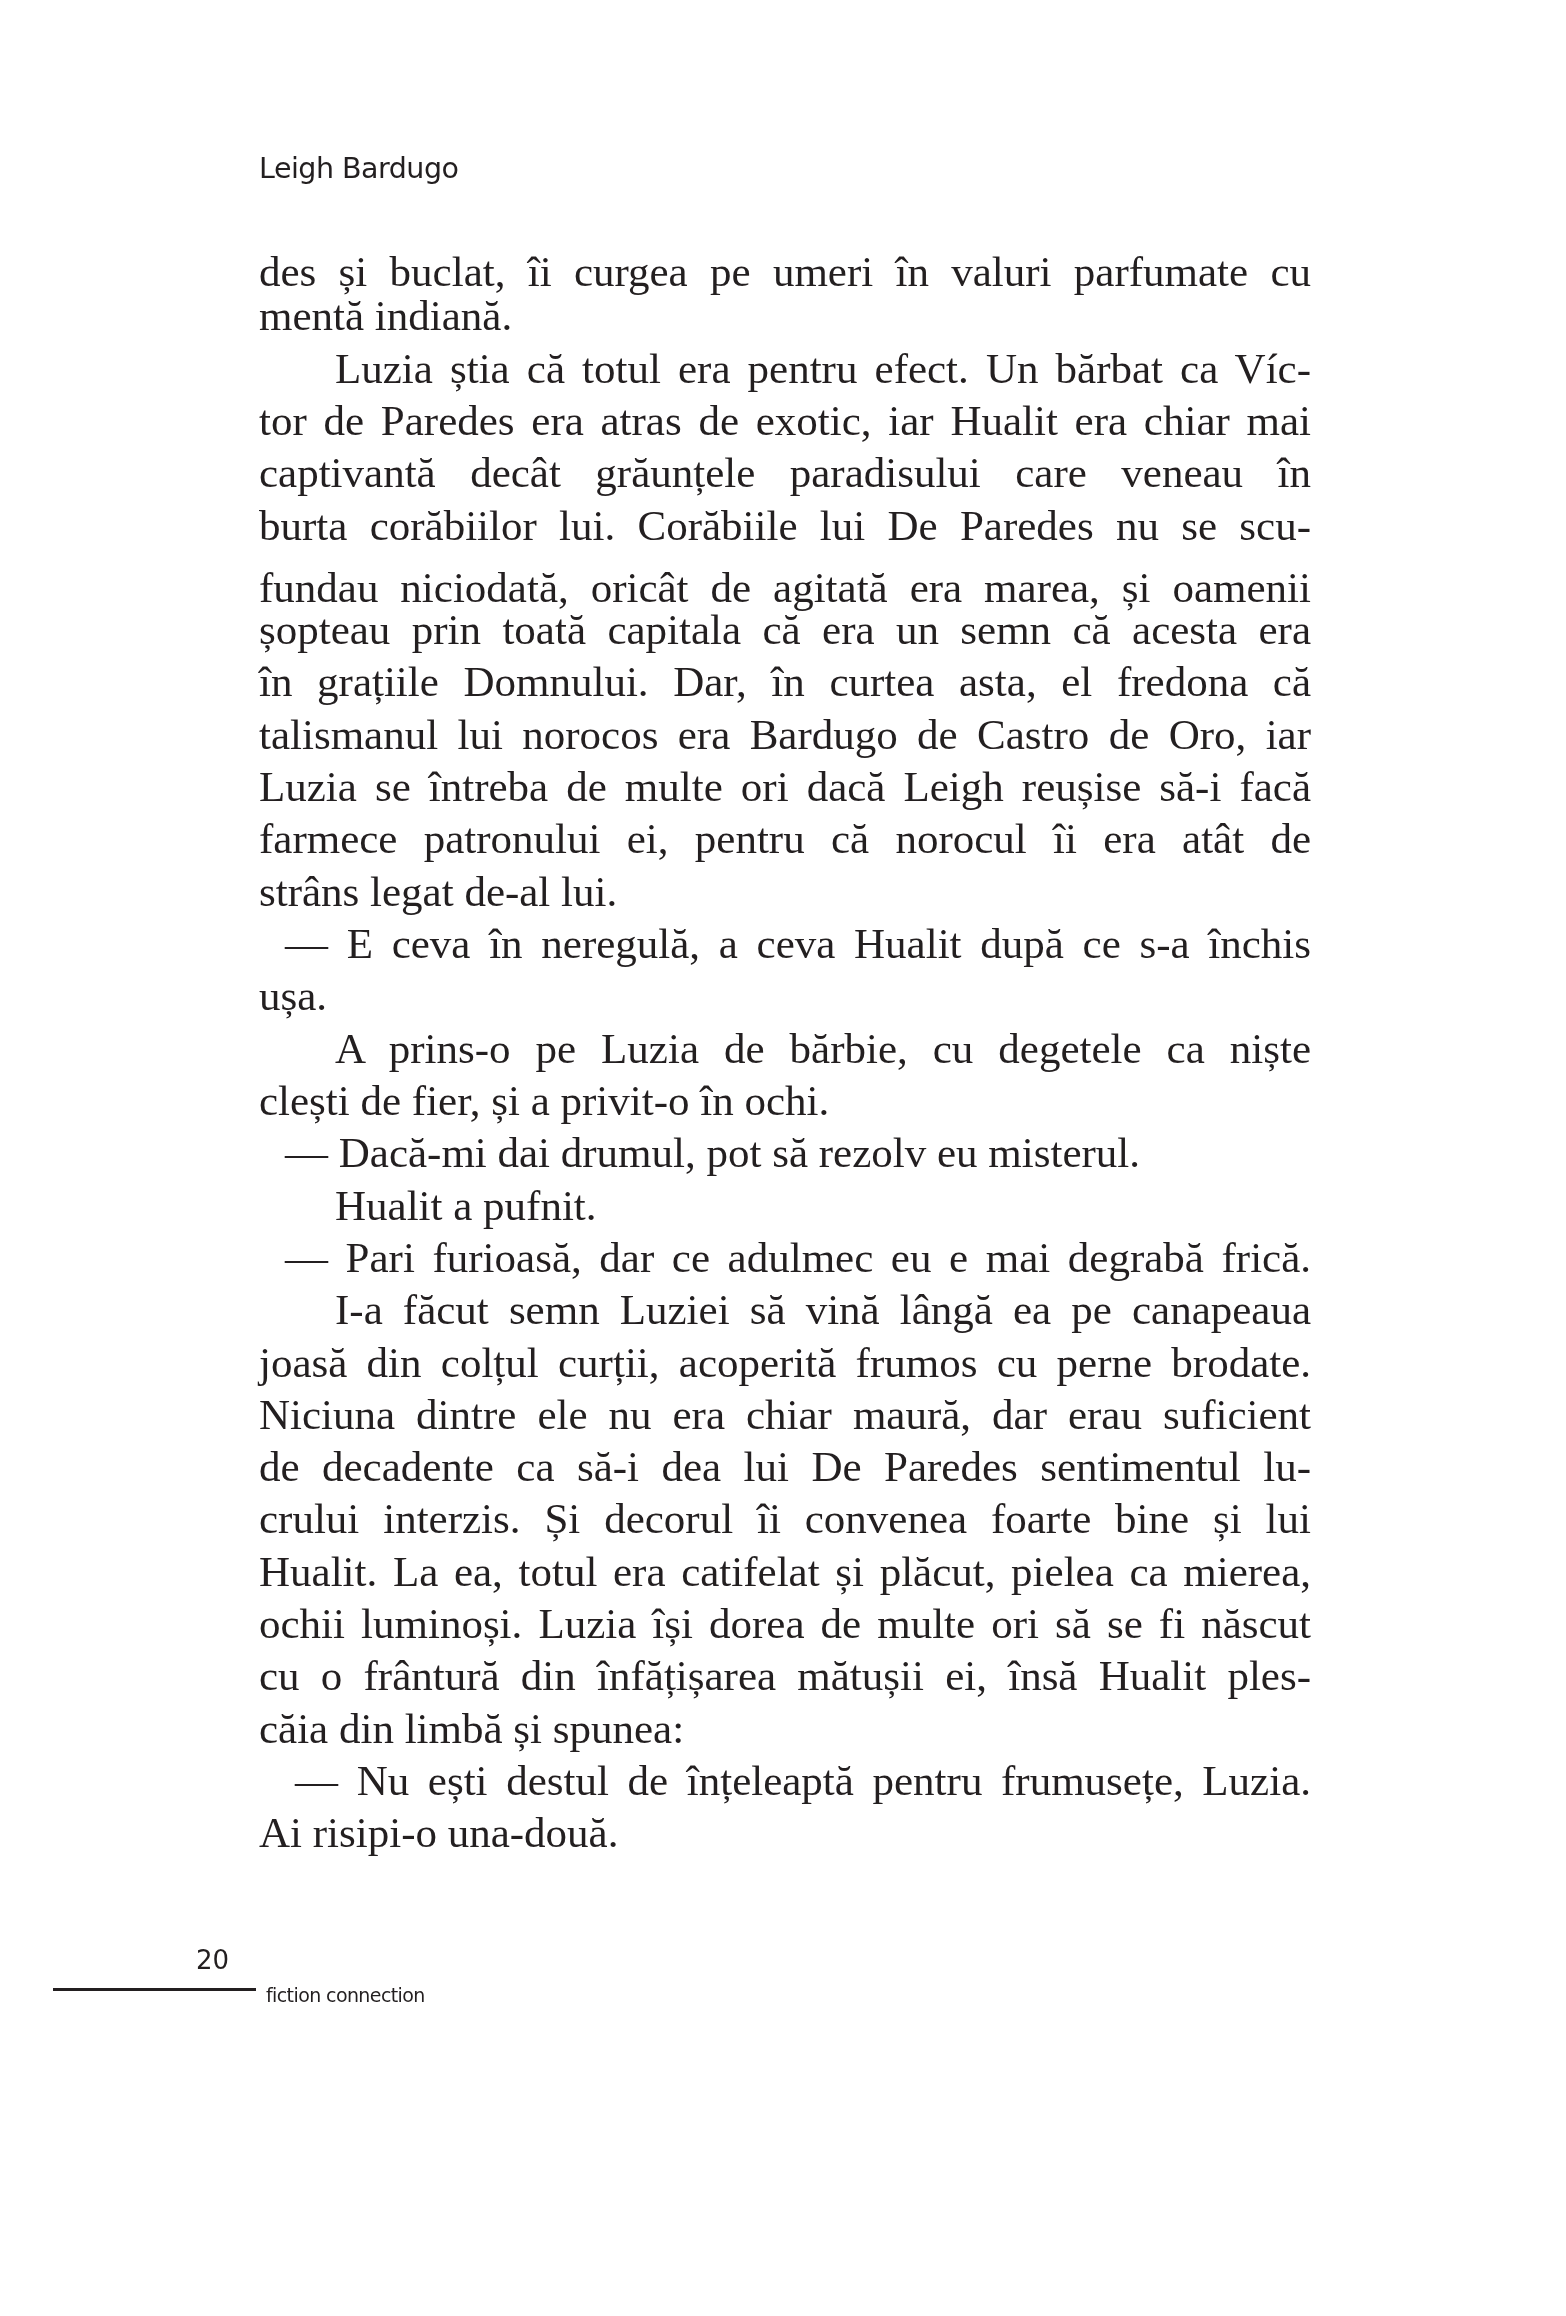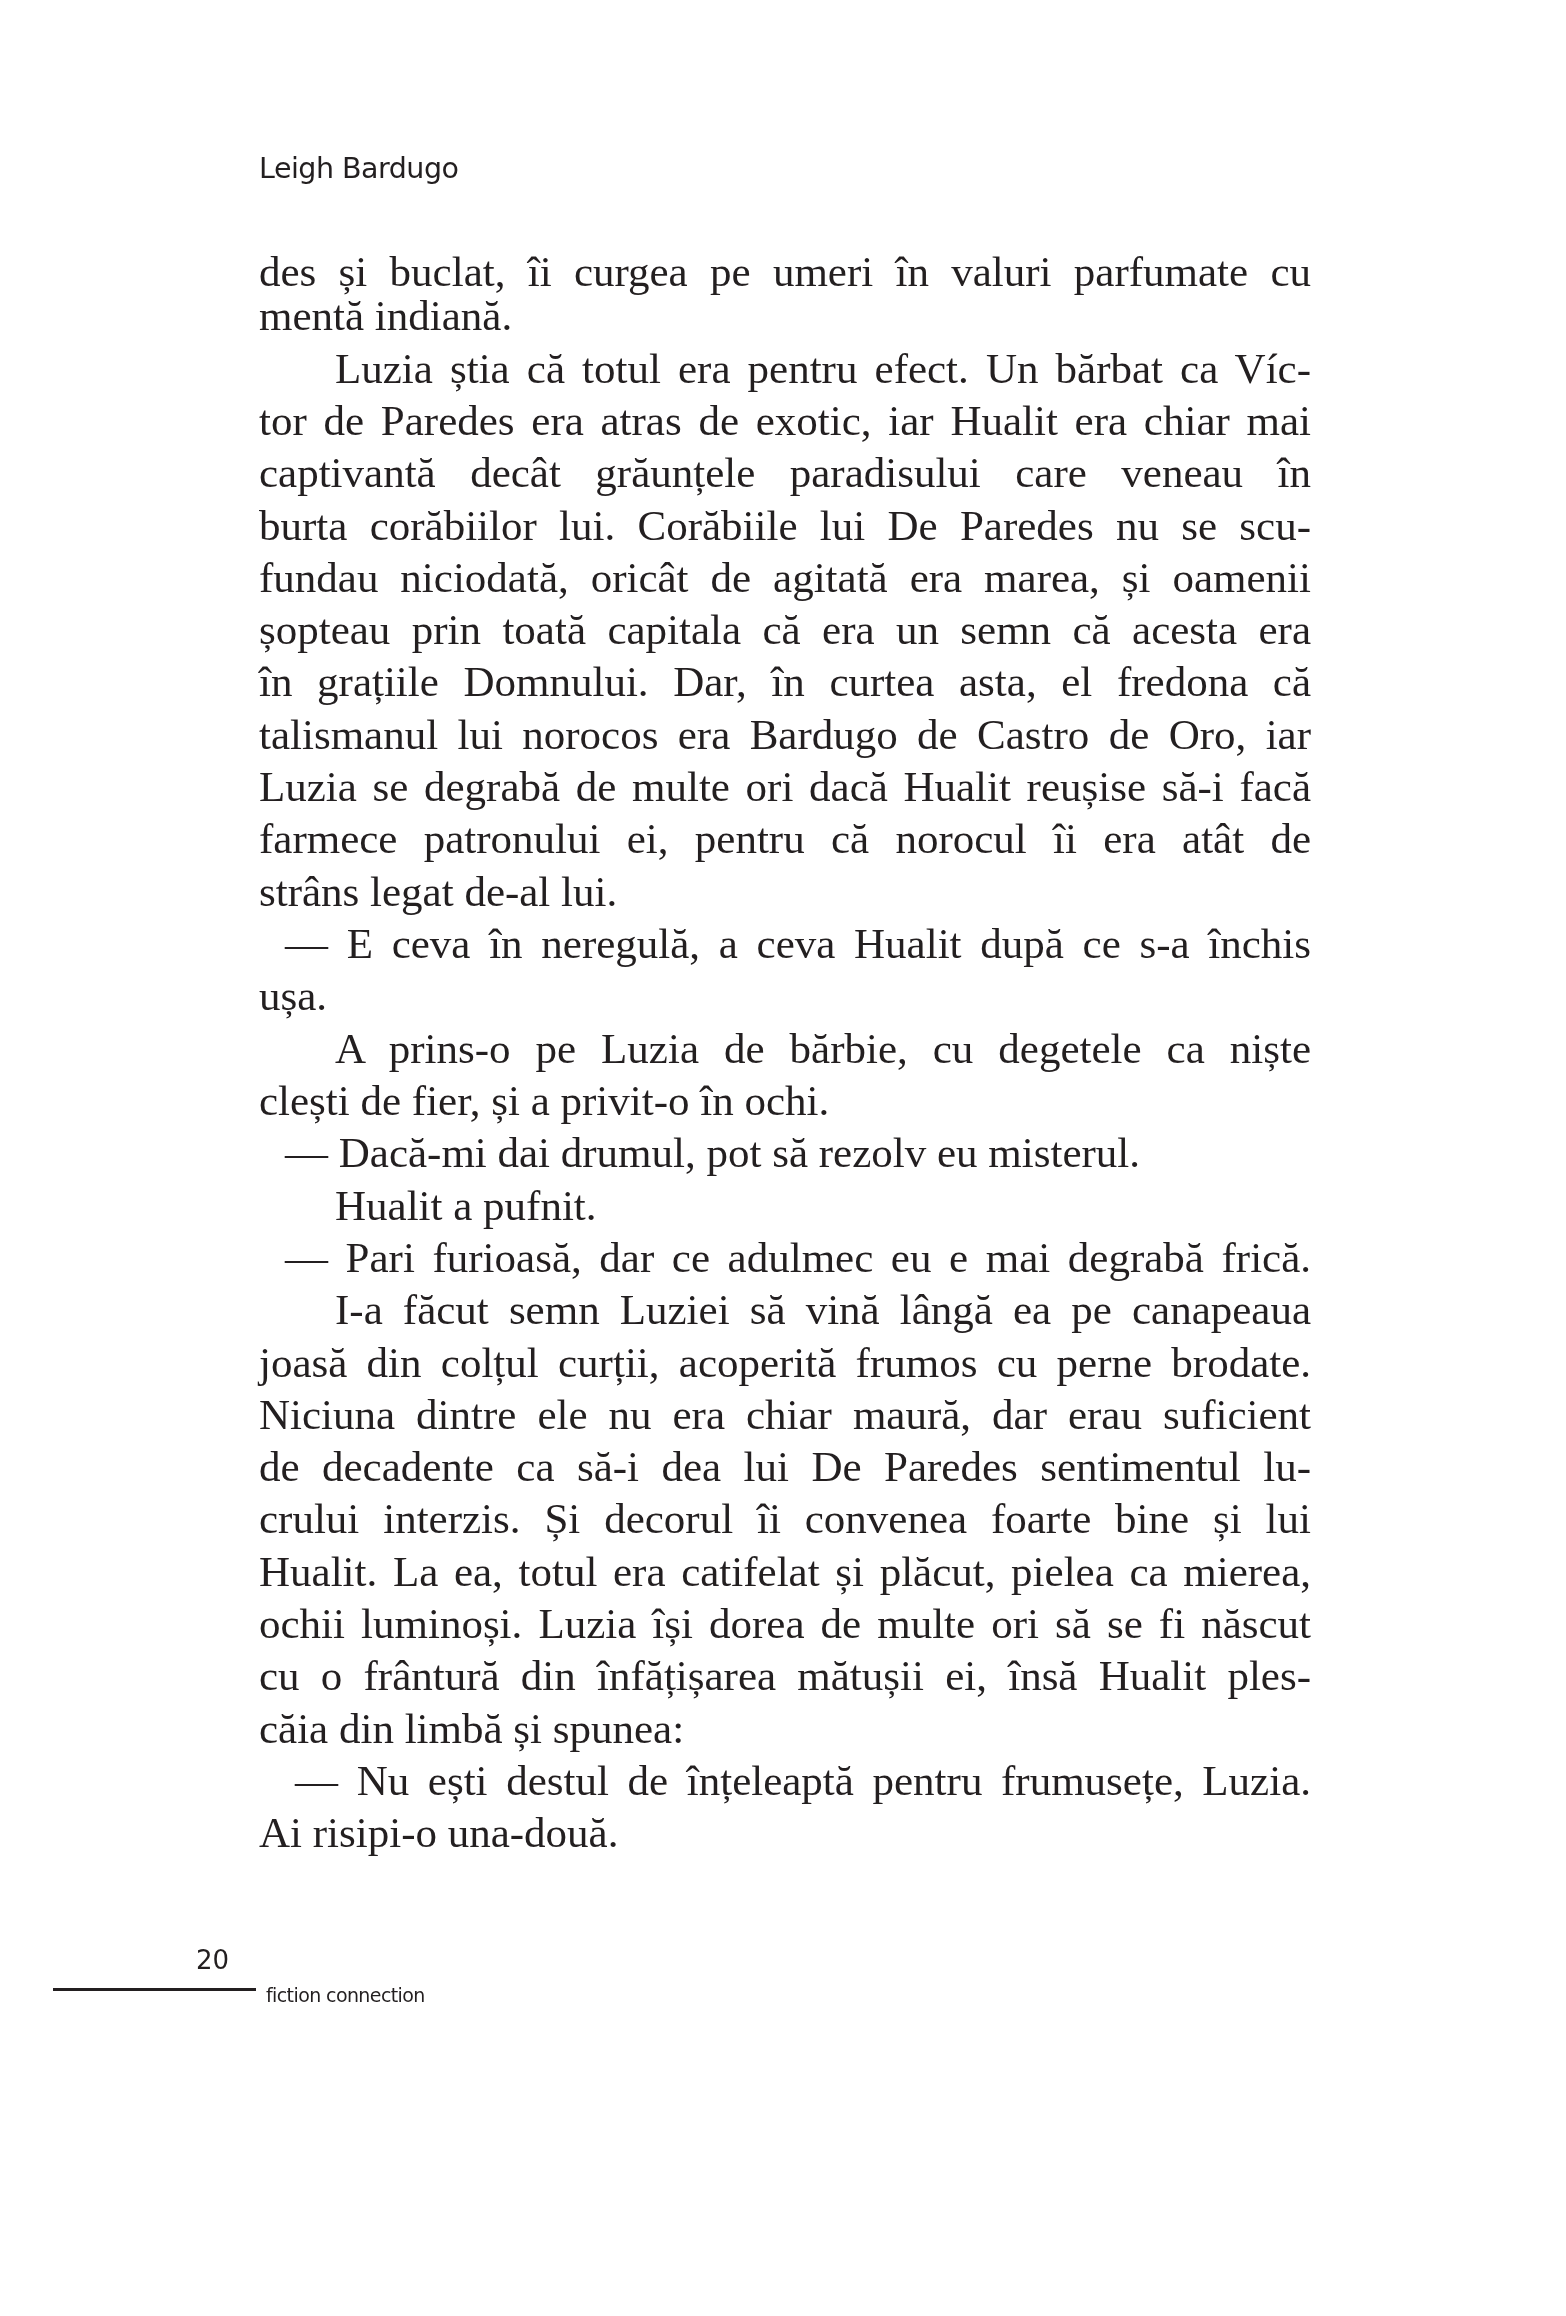--- a/index.html
+++ b/index.html
@@ -47,25 +47,25 @@
 
   <div class="running-head">Leigh Bardugo</div>
 
   <div class="body-text">
     <div class="line justify" style="top:8px">des și buclat, îi curgea pe umeri în valuri parfumate cu</div>
     <div class="line" style="top:52px">mentă indiană.</div>
     <div class="line indent justify" style="top:105px">Luzia știa că totul era pentru efect. Un bărbat ca Víc-</div>
     <div class="line justify" style="top:157px">tor de Paredes era atras de exotic, iar Hualit era chiar mai</div>
     <div class="line justify" style="top:209px">captivantă decât grăunțele paradisului care veneau în</div>
     <div class="line justify" style="top:262px">burta corăbiilor lui. Corăbiile lui De Paredes nu se scu-</div>
-    <div class="line justify" style="top:314px">fundau niciodată, oricât de agitată era marea, și oamenii</div>
+    <div class="line justify" style="top:324px">fundau niciodată, oricât de agitată era marea, și oamenii</div>
     <div class="line justify" style="top:366px">șopteau prin toată capitala că era un semn că acesta era</div>
     <div class="line justify" style="top:418px">în grațiile Domnului. Dar, în curtea asta, el fredona că</div>
     <div class="line justify" style="top:471px">talismanul lui norocos era Bardugo de Castro de Oro, iar</div>
-    <div class="line justify" style="top:523px">Luzia se degrabă de multe ori dacă Hualit reușise să-i facă</div>
+    <div class="line justify" style="top:523px">Luzia se întreba de multe ori dacă Leigh reușise să-i facă</div>
     <div class="line justify" style="top:575px">farmece patronului ei, pentru că norocul îi era atât de</div>
     <div class="line" style="top:628px">strâns legat de-al lui.</div>
     <div class="line dash justify" style="top:680px">— E ceva în neregulă, a ceva Hualit după ce s-a închis</div>
     <div class="line" style="top:732px">ușa.</div>
     <div class="line indent justify" style="top:785px">A prins-o pe Luzia de bărbie, cu degetele ca niște</div>
     <div class="line" style="top:837px">clești de fier, și a privit-o în ochi.</div>
     <div class="line dash" style="top:889px">— Dacă-mi dai drumul, pot să rezolv eu misterul.</div>
     <div class="line indent" style="top:942px">Hualit a pufnit.</div>
     <div class="line dash justify" style="top:994px">— Pari furioasă, dar ce adulmec eu e mai degrabă frică.</div>
     <div class="line indent justify" style="top:1046px">I-a făcut semn Luziei să vină lângă ea pe canapeaua</div>

